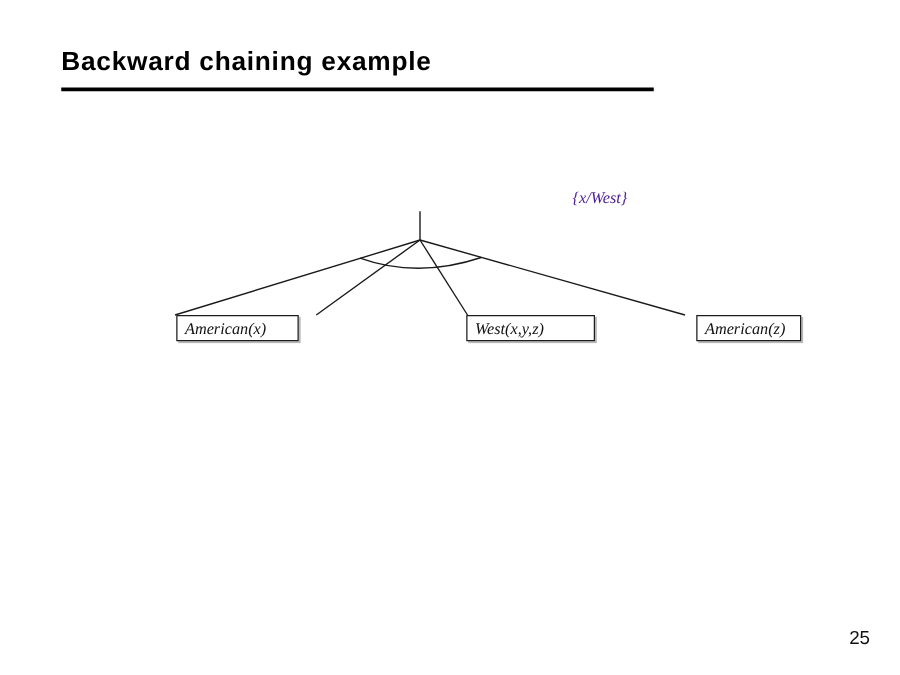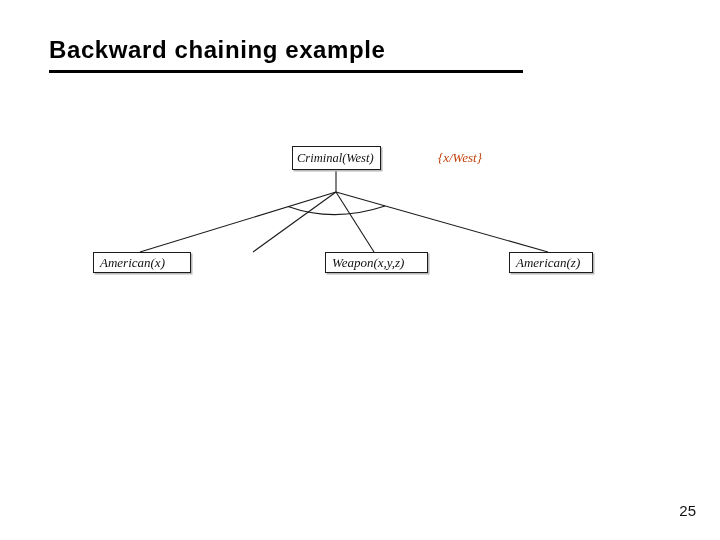--- a/index.html
+++ b/index.html
@@ -13,21 +13,21 @@
     height: 540px;
     background: #ffffff;
     overflow: hidden;
     font-family: "Liberation Sans", sans-serif;
   }
   .slide-title {
     position: absolute;
     left: 49px;
     top: 38px;
     font-family: "Liberation Sans", sans-serif;
-    font-size: 24px;
+    font-size: 21px;
     font-weight: bold;
     letter-spacing: 0.6px;
     color: #000000;
     line-height: 24px;
     white-space: nowrap;
   }
   .title-rule {
     position: absolute;
     left: 49px;
     top: 70px;
@@ -69,34 +69,35 @@
     height: 24px;
     line-height: 22px;
     padding-left: 4px;
     font-size: 12.5px;
   }
   .node.child {
     top: 252px;
     height: 21px;
     line-height: 19px;
     padding-left: 6px;
+    margin-left: 48px;
   }
   .node.american { left: 93px;  width: 98px; }
   .node.weapon   { left: 213px; width: 78px; }
   .node.sells    { left: 325px; width: 103px; }
   .node.hostile  { left: 509px; width: 84px; }
   .substitution {
     position: absolute;
-    left: 438px;
+    left: 458px;
     top: 150px;
     font-family: "Liberation Serif", serif;
     font-style: italic;
     font-size: 13px;
     line-height: 15px;
-    color: #c2410c;
+    color: #4c1d95;
     white-space: nowrap;
   }
   .page-number {
     position: absolute;
     right: 24px;
     top: 502px;
     font-family: "Liberation Sans", sans-serif;
     font-size: 15px;
     font-weight: 400;
     color: #111111;
@@ -117,28 +118,27 @@
       <g stroke="#1a1a1a" stroke-width="1.1" fill="none">
         <line x1="336" y1="169" x2="336" y2="192"></line>
         <line x1="336" y1="192" x2="140" y2="252"></line>
         <line x1="336" y1="192" x2="253" y2="252"></line>
         <line x1="336" y1="192" x2="374" y2="252"></line>
         <line x1="336" y1="192" x2="548" y2="252"></line>
         <path d="M 288 206.5 Q 334 223 385 206"></path>
       </g>
     </svg>
 
-    <div class="node root">Criminal(West)</div>
 
     <div class="substitution">{x/West}</div>
 
     <div class="node child american">American(x)</div>
 
 
-    <div class="node child sells">Weapon(x,y,z)</div>
+    <div class="node child sells">West(x,y,z)</div>
 
     <div class="node child hostile">American(z)</div>
 
   </div>
 
   <div class="page-number">25</div>
 
 </div>
 
 </body></html>

